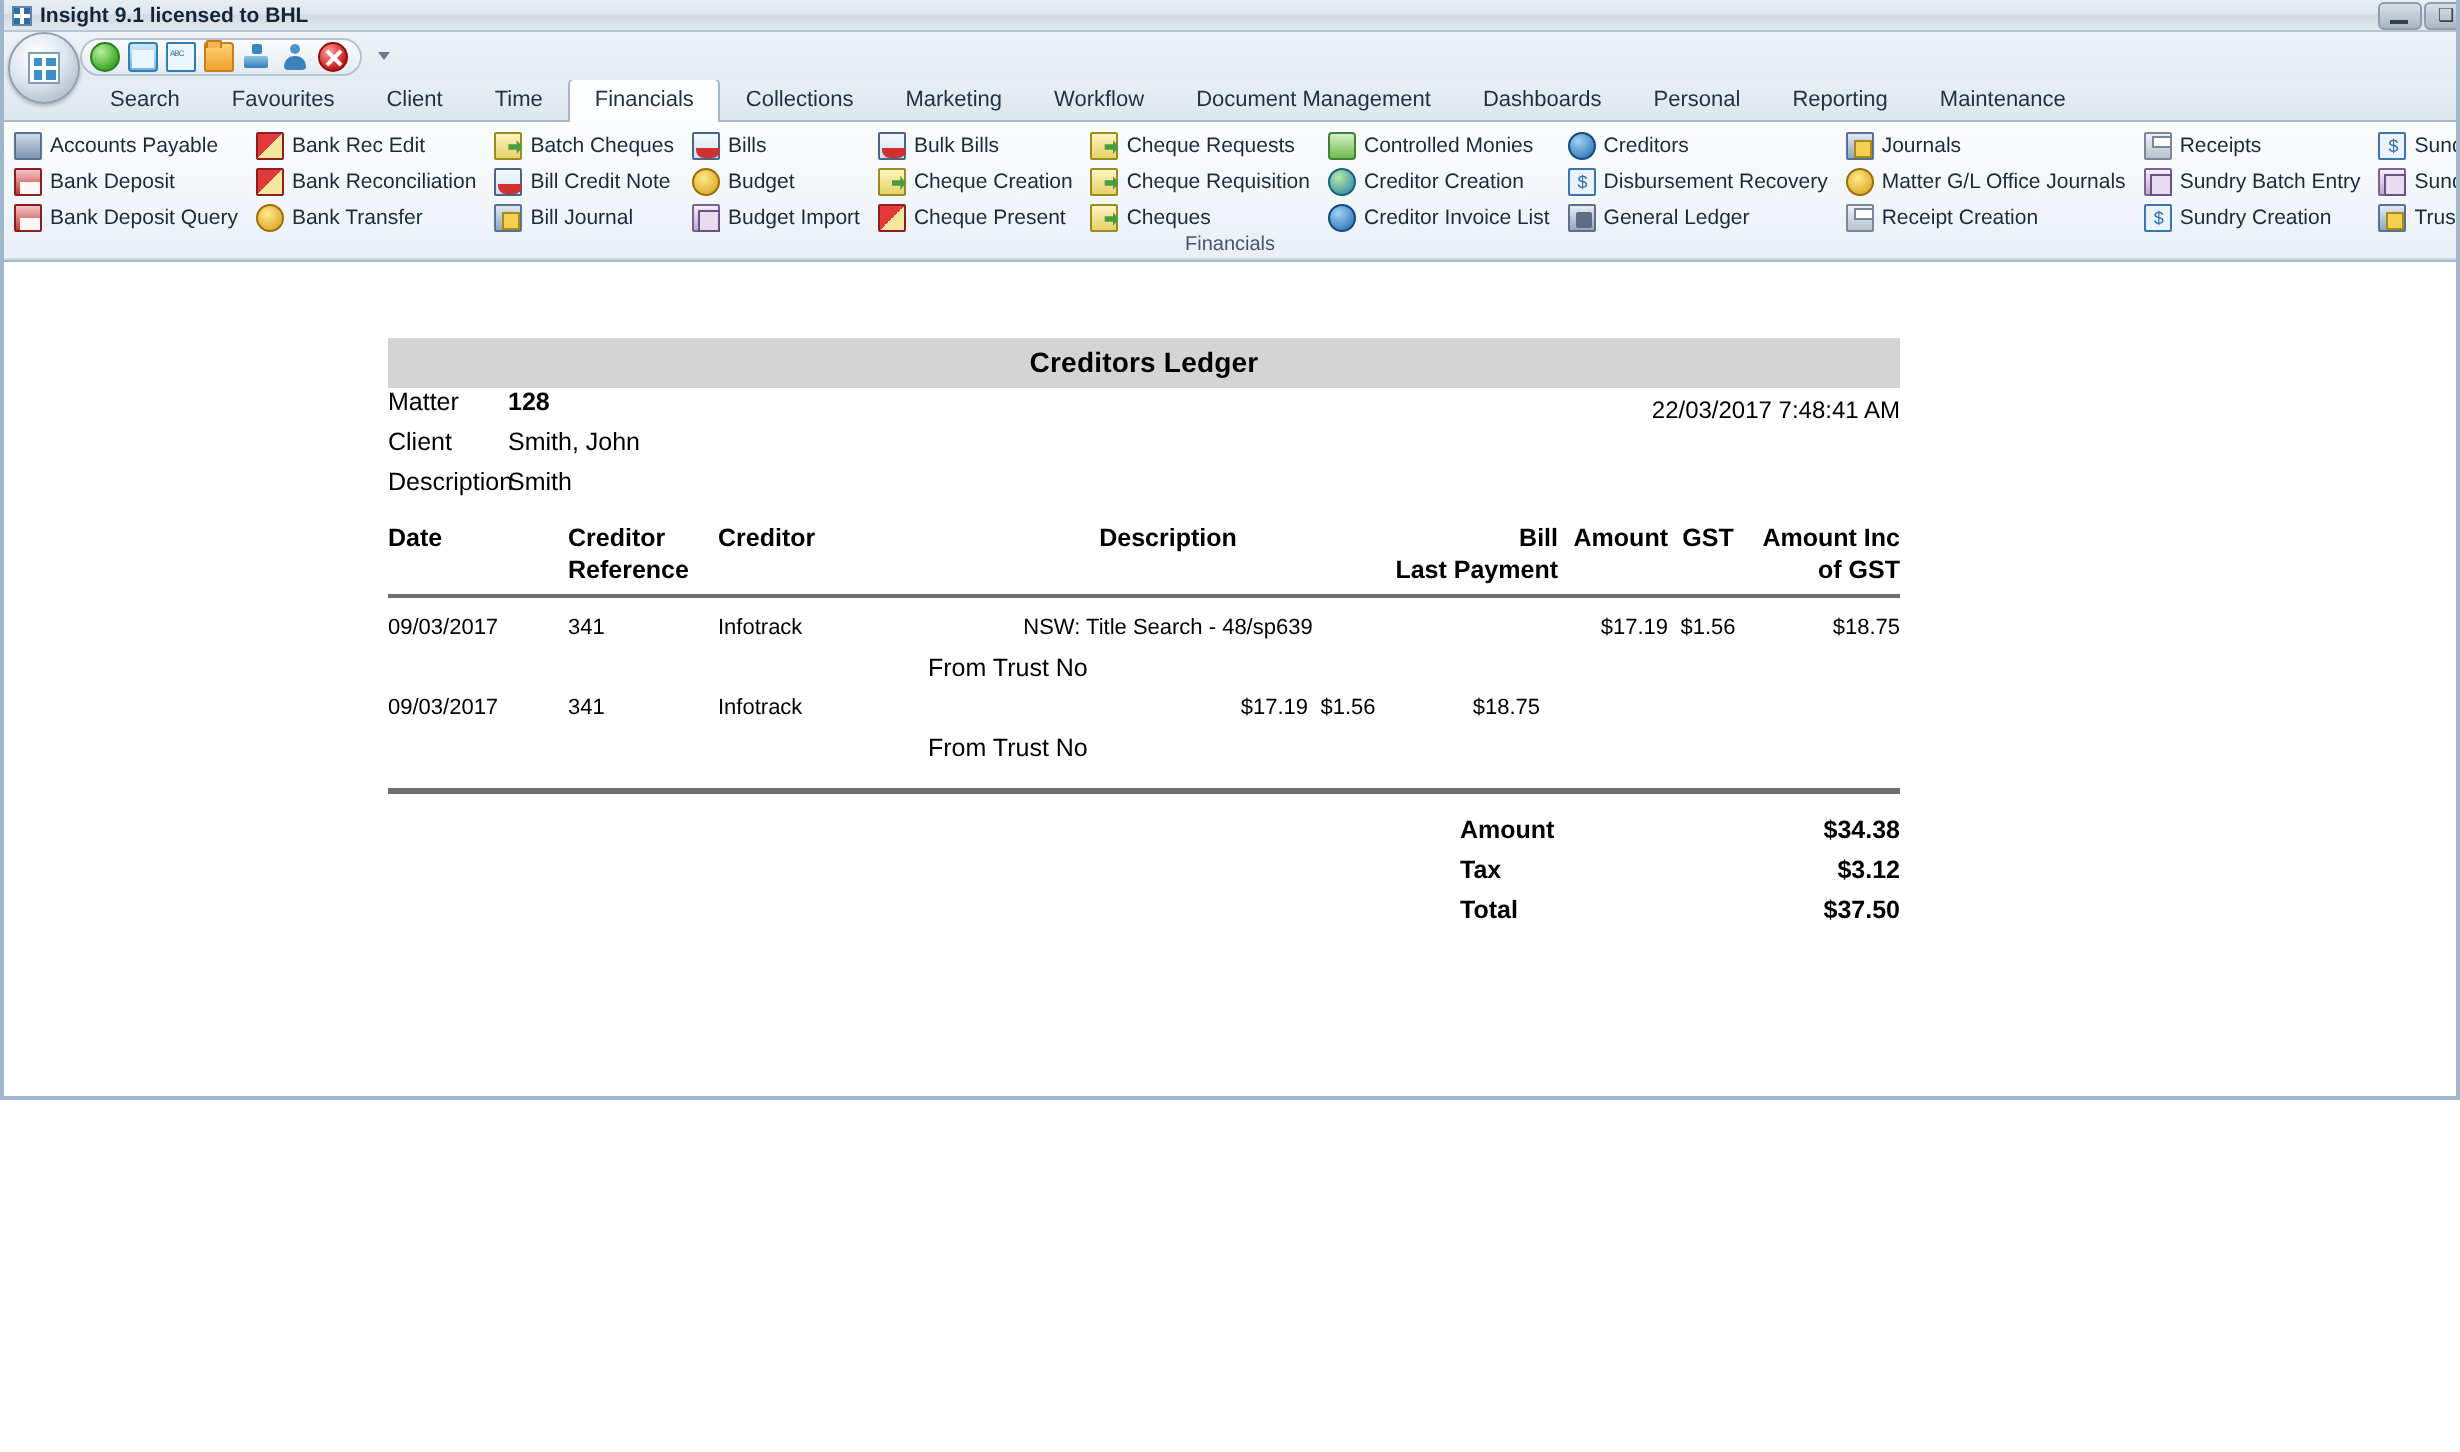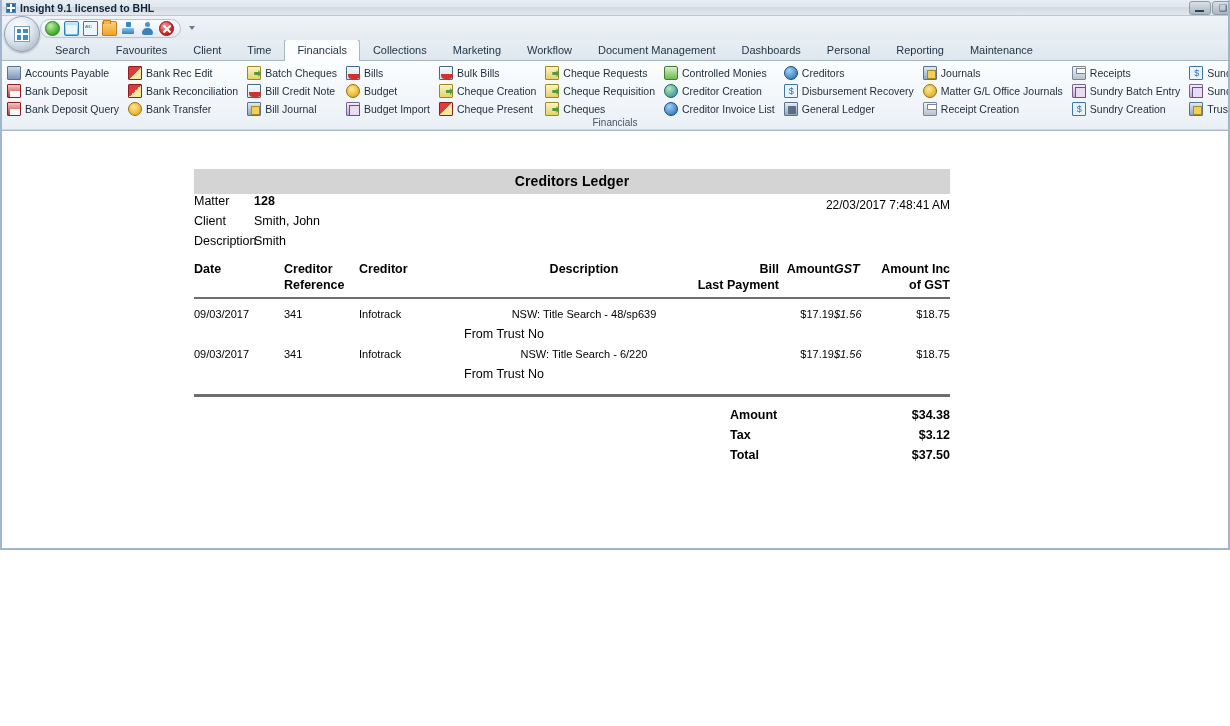--- a/index.html
+++ b/index.html
@@ -280,21 +280,21 @@
     margin-top: 7px;
     line-height: 16px;
   }
   #ledger-head .c { }
   .c-date  { width: 90px; flex:0 0 90px; }
   .c-ref   { width: 75px; flex:0 0 75px; }
   .c-cred  { width: 135px; flex:0 0 135px; }
   .c-desc  { width: 180px; flex:0 0 180px; text-align:center; }
   .c-bill  { width: 105px; flex:0 0 105px; text-align:right; }
   .c-amt   { width: 55px; flex:0 0 55px; text-align:right; }
-  .c-gst   { width: 40px; flex:0 0 40px; text-align:left;font-style:italic; }
+  .c-gst   { width: 40px; flex:0 0 40px; text-align:center; }
   .c-incl  { width: 76px; flex:0 0 76px; text-align:right; }
   .hl2 { display:block; }
 
   #head-rule { height: 2px; background: #6f6f6f; margin-top: 4px; }
 
   .ledger-row {
     display: flex;
     font-size: 11px;
     line-height: 20px;
     height: 20px;
@@ -571,21 +571,20 @@
             <div class="c c-bill"></div>
             <div class="c c-amt">$17.19</div>
             <div class="c c-gst">$1.56</div>
             <div class="c c-incl">$18.75</div>
           </div>
           <div class="ledger-sub">From Trust No</div>
           <div class="ledger-row">
             <div class="c c-date">09/03/2017</div>
             <div class="c c-ref">341</div>
             <div class="c c-cred">Infotrack</div>
-            <div class="c c-desc">NSW: Title Search - 6/220</div>
             <div class="c c-bill"></div>
             <div class="c c-amt">$17.19</div>
             <div class="c c-gst">$1.56</div>
             <div class="c c-incl">$18.75</div>
           </div>
           <div class="ledger-sub">From Trust No</div>
         </div>
 
       <div id="foot-rule"></div>
 

